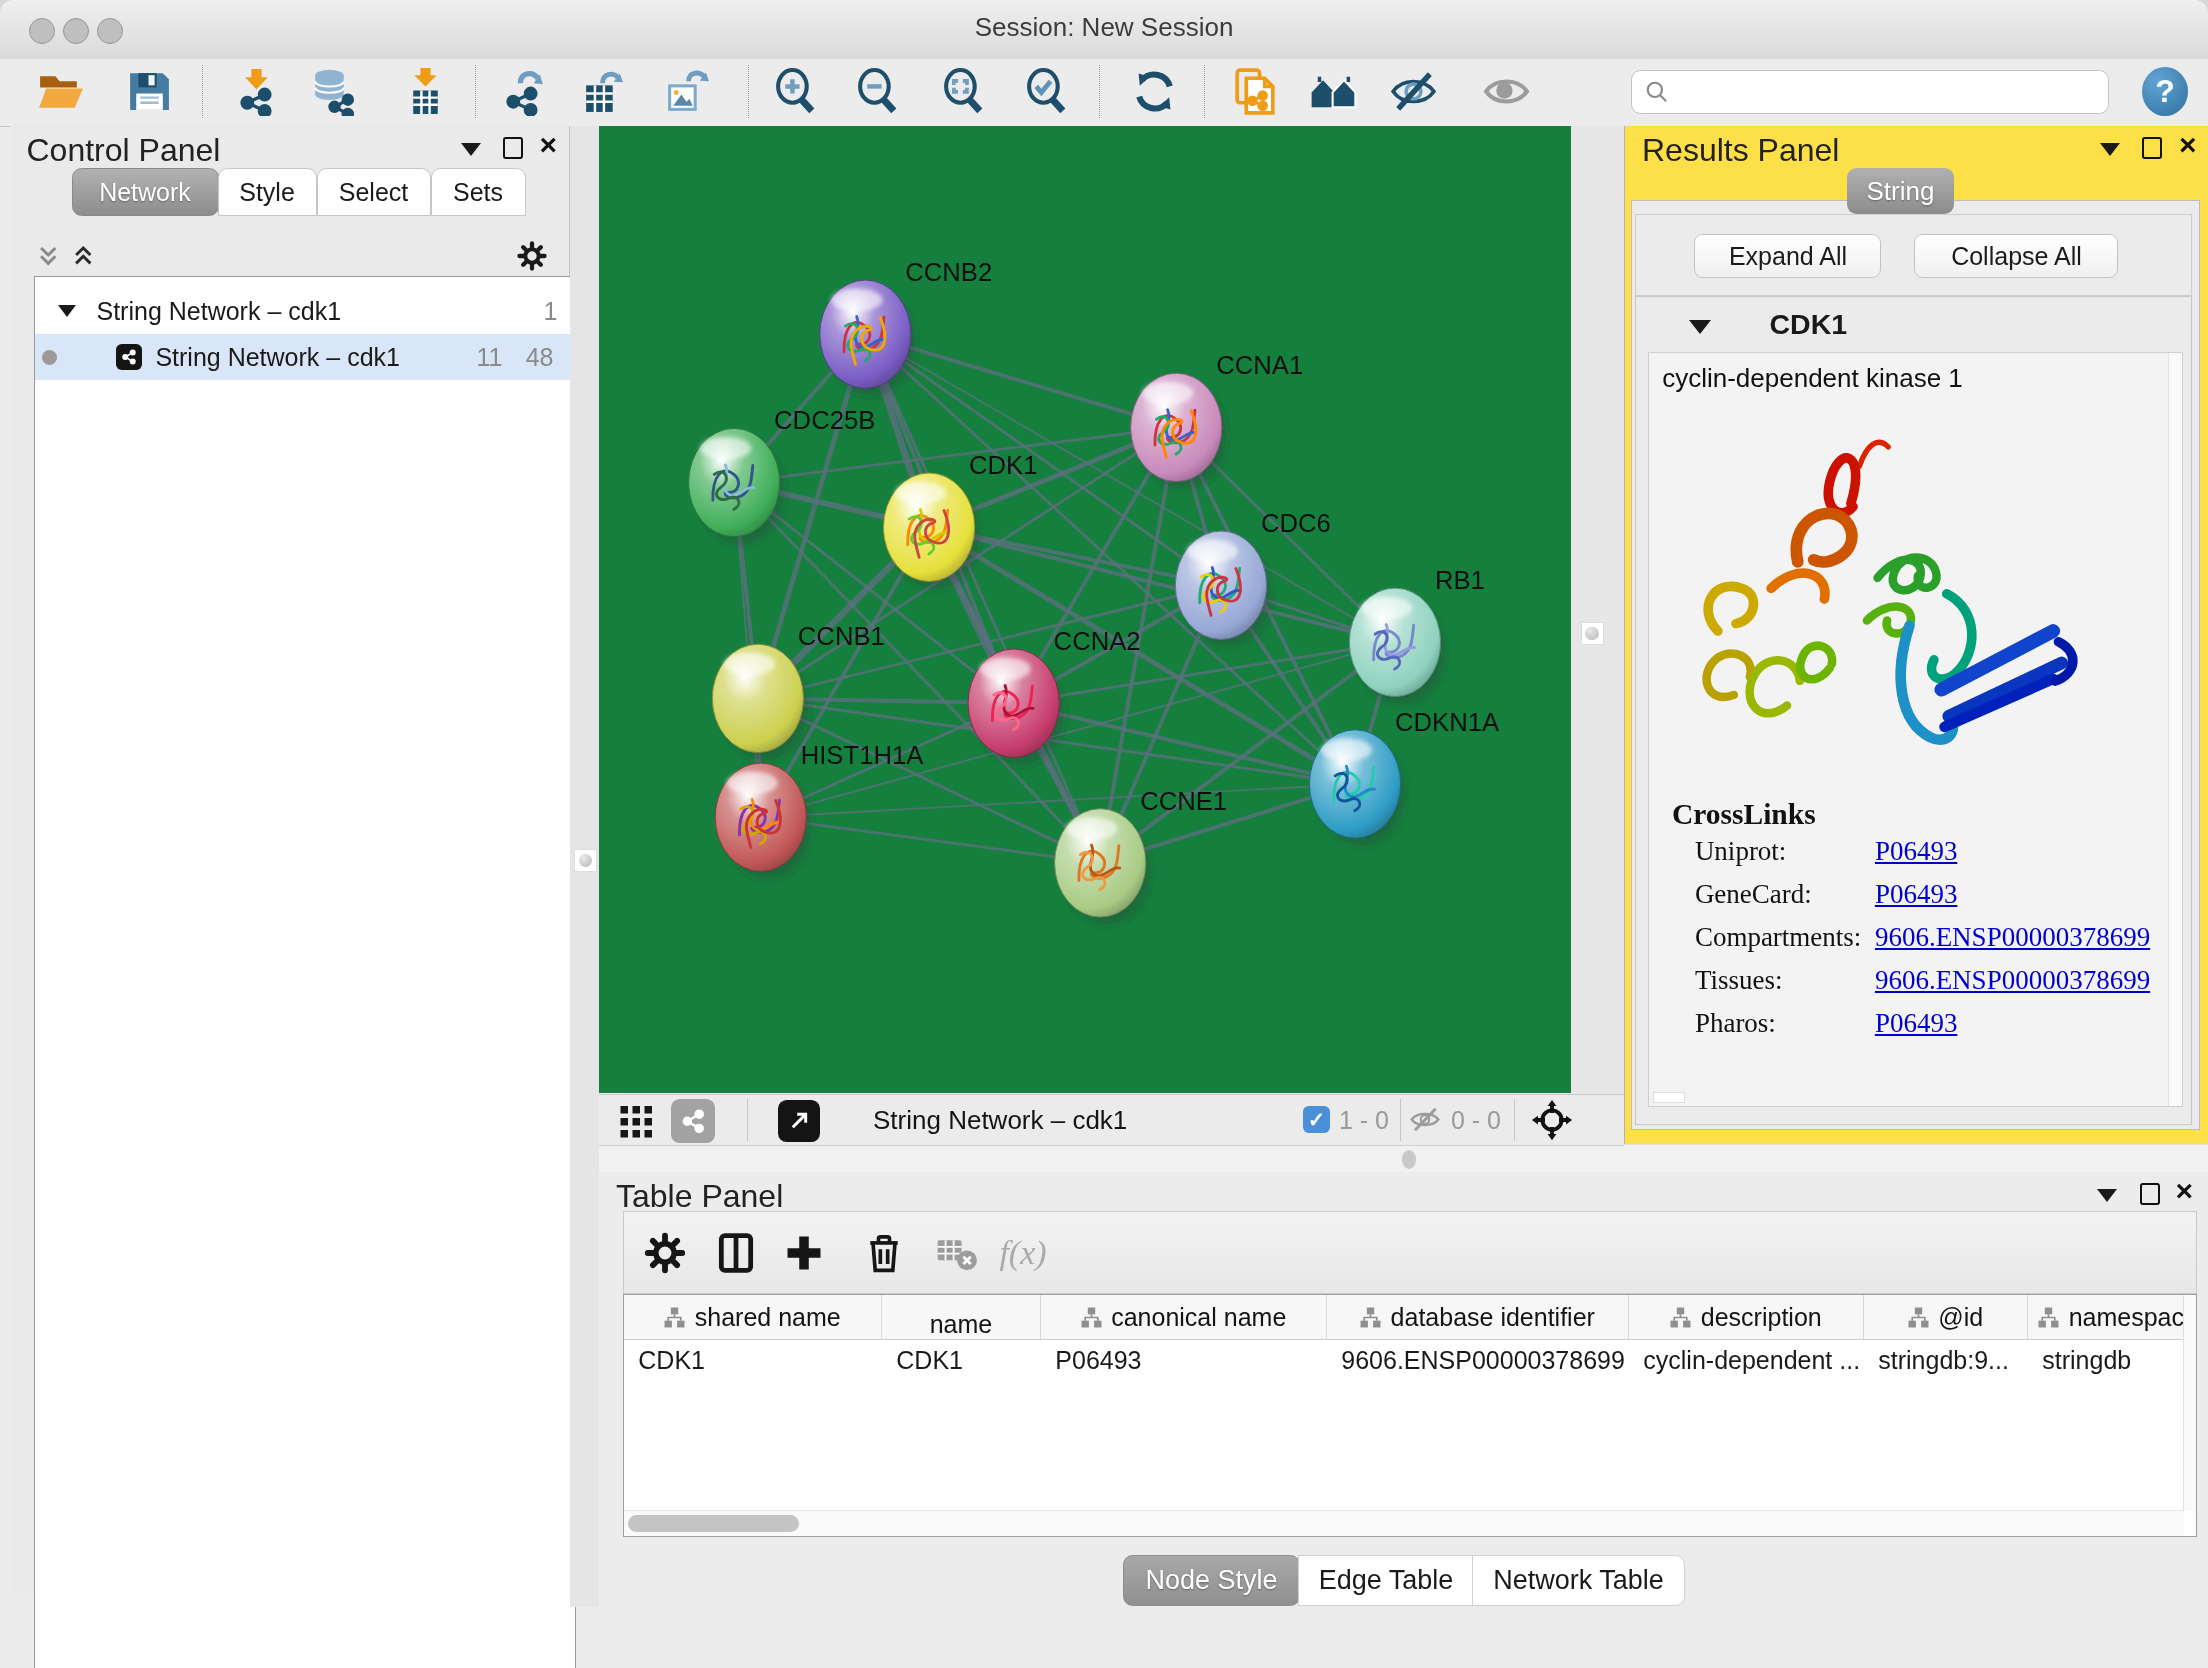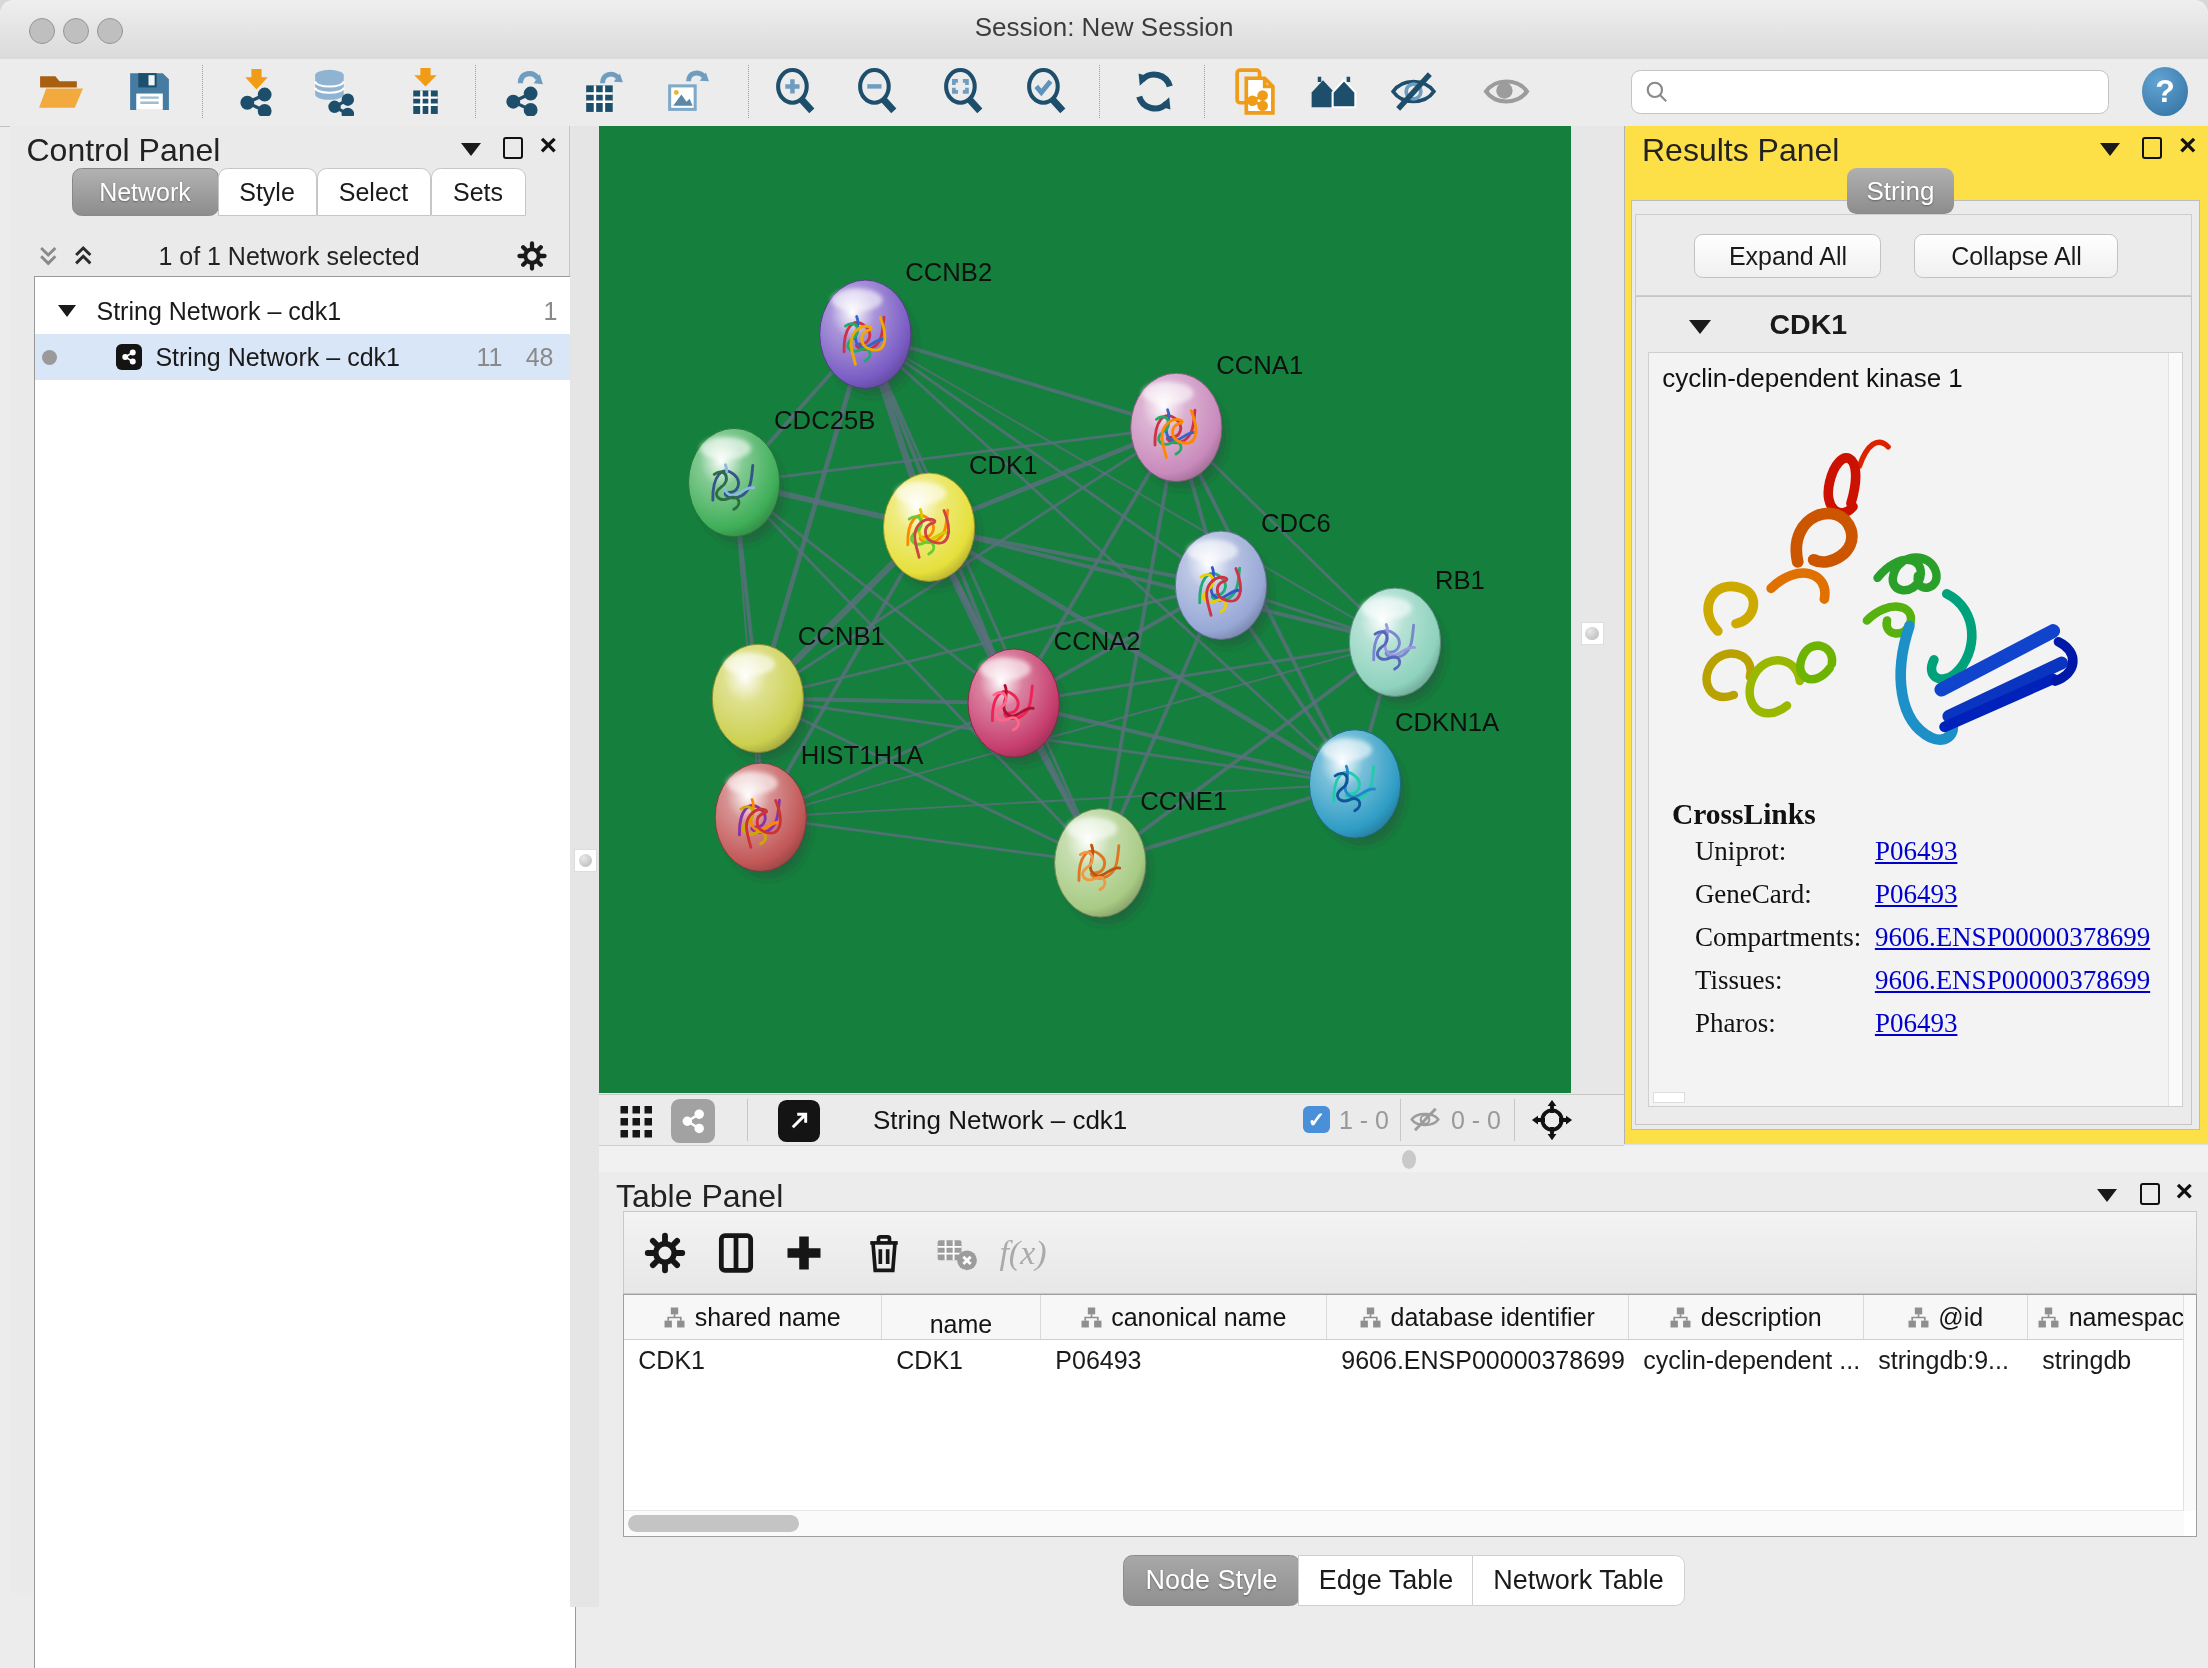--- a/index.html
+++ b/index.html
@@ -332,21 +332,20 @@
     <div class="cp-tab" style="left:307px;width:112px">Select</div>
     <div class="cp-tab" style="left:421px;width:93px">Sets</div>
 
     <div class="cp-selrow">
       <svg style="position:absolute;left:7.6px;top:3.8px;width:28.5px;height:28.5px" viewBox="0 0 24 24" fill="none">
           <path d="M6 5l6 6 6-6M6 12l6 6 6-6" stroke="#8a8a8a" stroke-width="2.4"></path>
         </svg>
       <svg style="position:absolute;left:42px;top:3.8px;width:28.5px;height:28.5px" viewBox="0 0 24 24" fill="none">
           <path d="M6 11l6-6 6 6M6 18l6-6 6 6" stroke="#2a2a2a" stroke-width="2.4"></path>
         </svg>
-      <span class="cp-sel-label">1 of 1 Network selected</span>
       <svg style="position:absolute;right:3.8px;top:1.9px;width:32px;height:32px" viewBox="0 0 24 24" fill="none">
           <g stroke="#1a1a1a" stroke-width="3.2" stroke-linecap="round">
             <path d="M12 2.6v3M18.6 5.4l-2.1 2.1M21.4 12h-3M18.6 18.6l-2.1-2.1M12 21.4v-3M5.4 18.6l2.1-2.1M2.6 12h3M5.4 5.4l2.1 2.1"></path>
           </g>
           <circle cx="12" cy="12" r="5" stroke="#1a1a1a" stroke-width="3"></circle>
         </svg>
     </div>
 
     <div class="tree">
       <div class="tree-row root">

